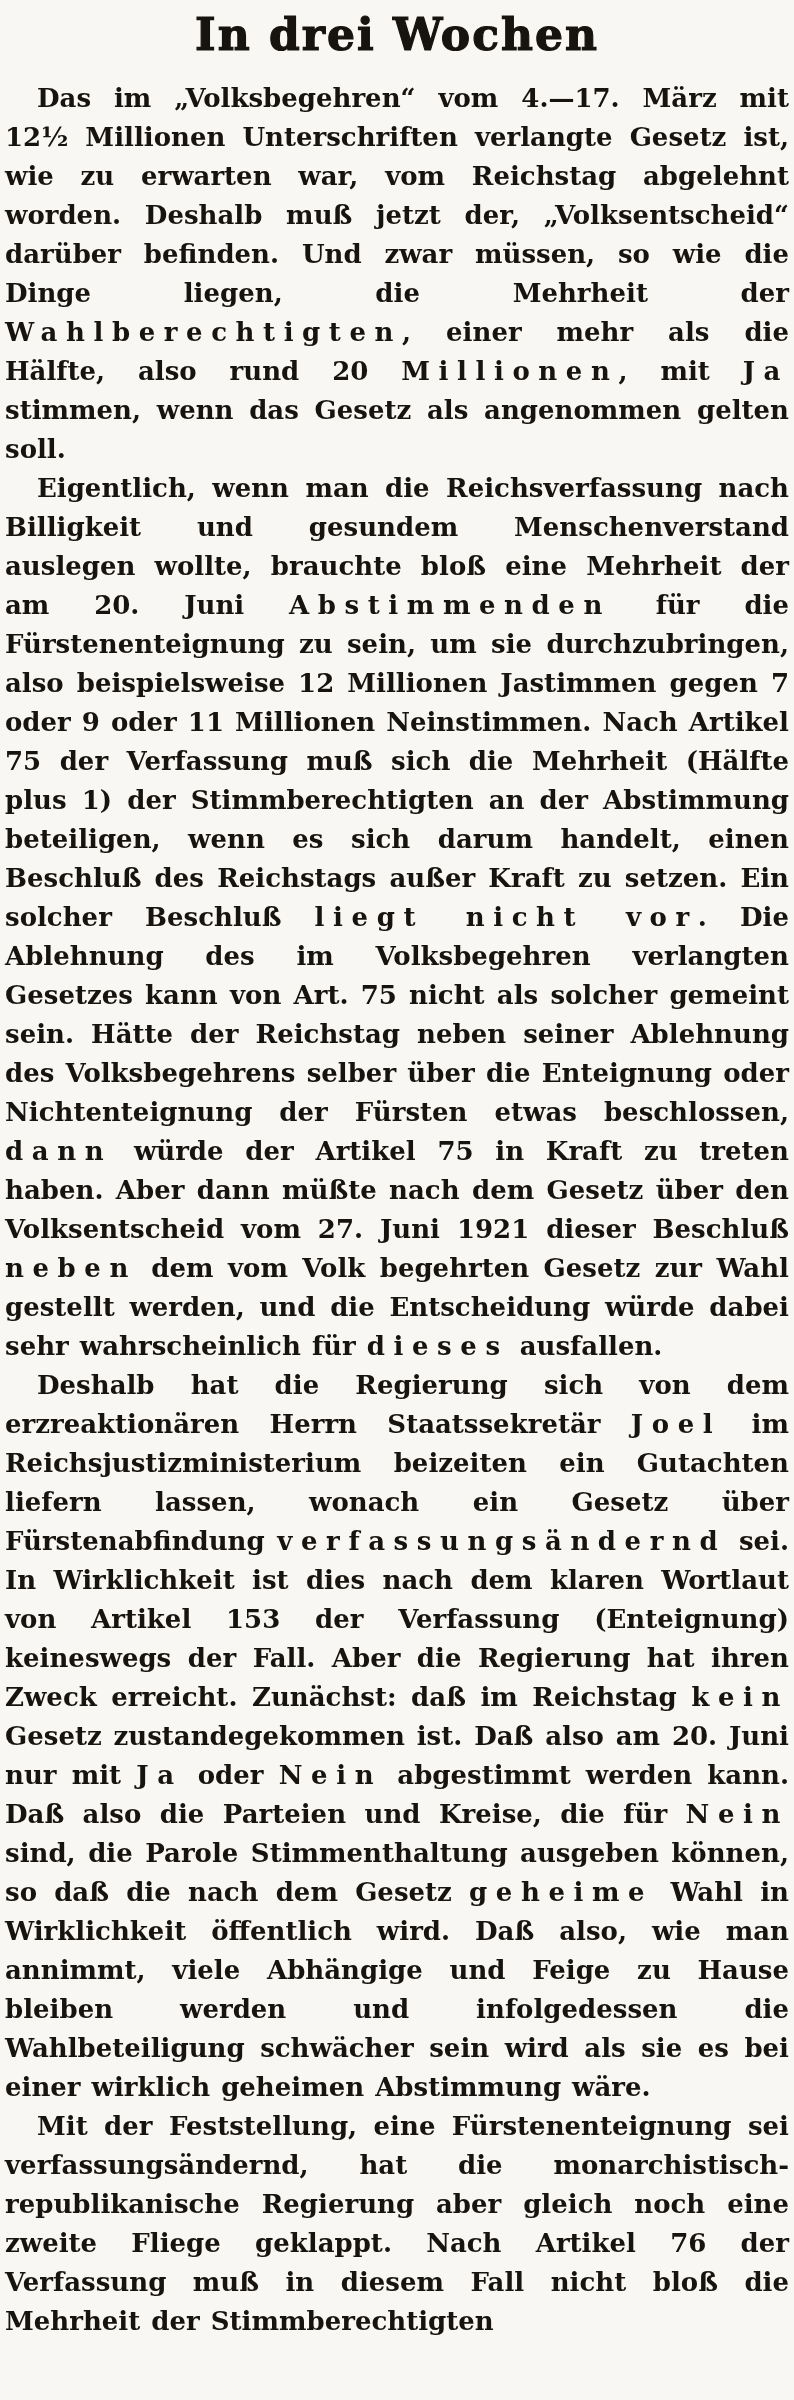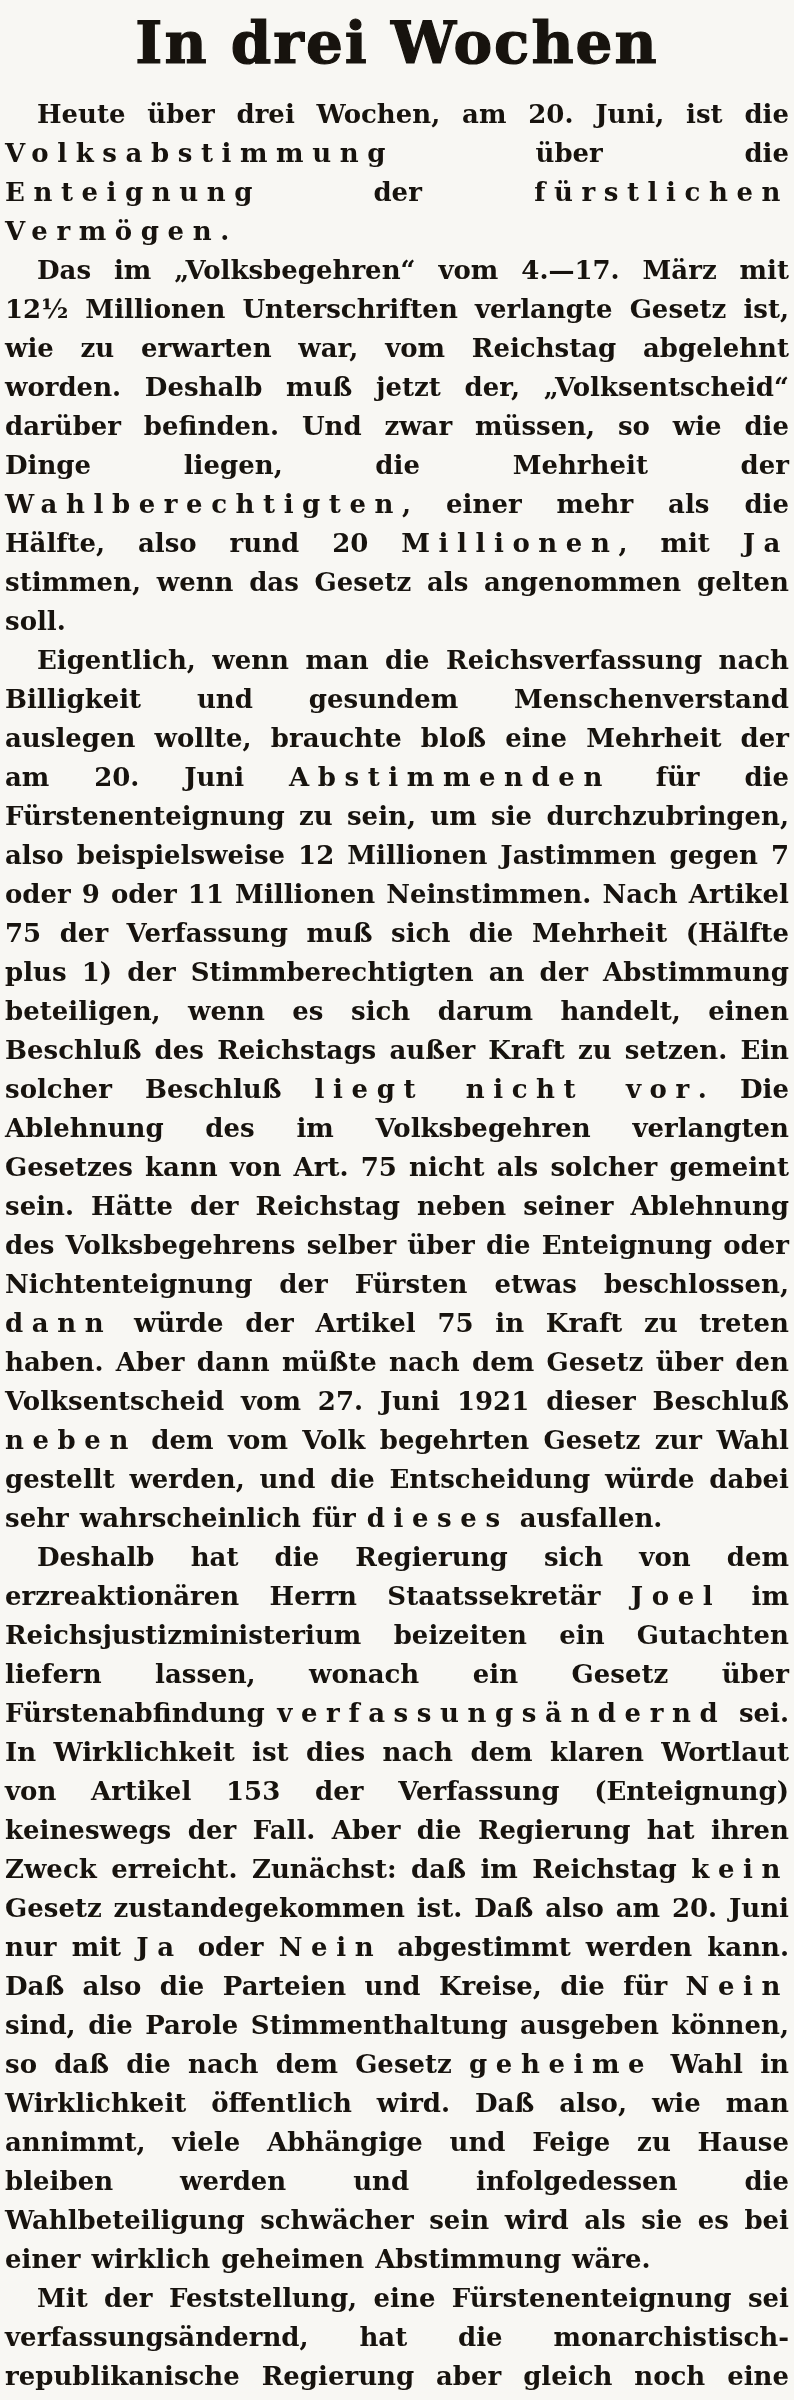--- a/index.html
+++ b/index.html
@@ -15,21 +15,21 @@
   }
   .page {
     width: 794px;
     min-height: 2400px;
     box-sizing: border-box;
     padding: 4px 5px 10px 5px;
     background: var(--paper);
     overflow: hidden;
   }
   .headline {
-    font-size: 58px;
+    font-size: 44px;
     font-weight: bold;
     text-align: center;
     margin: 6px 0 18px 0;
     line-height: 1.15;
     letter-spacing: 2px;
     -webkit-text-stroke: 1.2px var(--ink);
   }
   .body-text p.para {
     margin: 0;
     font-size: 26px;
@@ -42,19 +42,18 @@
   .sp {
     letter-spacing: 0.33em;
   }
 </style>
 </head>
 <body>
 
 <div class="page">
   <h1 class="headline">In drei Wochen</h1>
   <div class="body-text">
-      <p class="para"><span>Heute über drei Wochen, am 20. Juni, ist die </span><span class="sp">Volksabstimmung</span><span> über die </span><span class="sp">Enteignung</span><span> der </span><span class="sp">fürstlichen Vermögen</span><span>.</span></p>
       <p class="para"><span>Das im „Volksbegehren“ vom 4.—17. März mit 12½ Millionen Unterschriften verlangte Gesetz ist, wie zu erwarten war, vom Reichstag abgelehnt worden. Deshalb muß jetzt der, „Volksentscheid“ darüber befinden. Und zwar müssen, so wie die Dinge liegen, die Mehrheit der </span><span class="sp">Wahlberechtigten</span><span>, einer mehr als die Hälfte, also rund 20 </span><span class="sp">Millionen</span><span>, mit </span><span class="sp">Ja</span><span> stimmen, wenn das Gesetz als angenommen gelten soll.</span></p>
       <p class="para"><span>Eigentlich, wenn man die Reichsverfassung nach Billigkeit und gesundem Menschenverstand auslegen wollte, brauchte bloß eine Mehrheit der am 20. Juni </span><span class="sp">Abstimmenden</span><span> für die Fürstenenteignung zu sein, um sie durchzubringen, also beispielsweise 12 Millionen Jastimmen gegen 7 oder 9 oder 11 Millionen Neinstimmen. Nach Artikel 75 der Verfassung muß sich die Mehrheit (Hälfte plus 1) der Stimmberechtigten an der Abstimmung beteiligen, wenn es sich darum handelt, einen Beschluß des Reichstags außer Kraft zu setzen. Ein solcher Beschluß </span><span class="sp">liegt nicht vor</span><span>. Die Ablehnung des im Volksbegehren verlangten Gesetzes kann von Art. 75 nicht als solcher gemeint sein. Hätte der Reichstag neben seiner Ablehnung des Volksbegehrens selber über die Enteignung oder Nichtenteignung der Fürsten etwas beschlossen, </span><span class="sp">dann</span><span> würde der Artikel 75 in Kraft zu treten haben. Aber dann müßte nach dem Gesetz über den Volksentscheid vom 27. Juni 1921 dieser Beschluß </span><span class="sp">neben</span><span> dem vom Volk begehrten Gesetz zur Wahl gestellt werden, und die Entscheidung würde dabei sehr wahrscheinlich für </span><span class="sp">dieses</span><span> ausfallen.</span></p>
       <p class="para"><span>Deshalb hat die Regierung sich von dem erzreaktionären Herrn Staatssekretär </span><span class="sp">Joel</span><span> im Reichsjustizministerium beizeiten ein Gutachten liefern lassen, wonach ein Gesetz über Fürstenabfindung </span><span class="sp">verfassungsändernd</span><span> sei. In Wirklichkeit ist dies nach dem klaren Wortlaut von Artikel 153 der Verfassung (Enteignung) keineswegs der Fall. Aber die Regierung hat ihren Zweck erreicht. Zunächst: daß im Reichstag </span><span class="sp">kein</span><span> Gesetz zustandegekommen ist. Daß also am 20. Juni nur mit </span><span class="sp">Ja</span><span> oder </span><span class="sp">Nein</span><span> abgestimmt werden kann. Daß also die Parteien und Kreise, die für </span><span class="sp">Nein</span><span> sind, die Parole Stimmenthaltung ausgeben können, so daß die nach dem Gesetz </span><span class="sp">geheime</span><span> Wahl in Wirklichkeit öffentlich wird. Daß also, wie man annimmt, viele Abhängige und Feige zu Hause bleiben werden und infolgedessen die Wahlbeteiligung schwächer sein wird als sie es bei einer wirklich geheimen Abstimmung wäre.</span></p>
       <p class="para"><span>Mit der Feststellung, eine Fürstenenteignung sei verfassungsändernd, hat die monarchistisch-republikanische Regierung aber gleich noch eine zweite Fliege geklappt. Nach Artikel 76 der Verfassung muß in diesem Fall nicht bloß die Mehrheit der Stimmberechtigten </span></p>
     </div>
 </div>
 
 </body></html>

